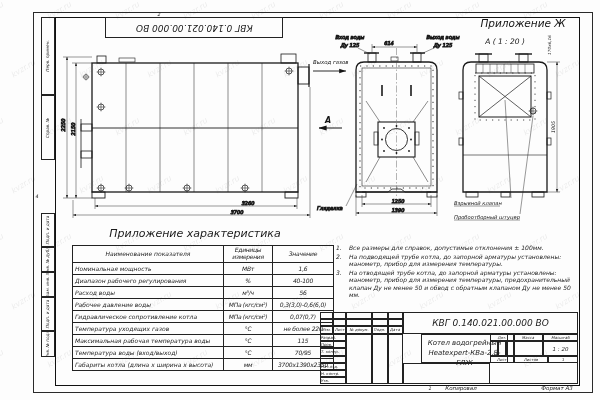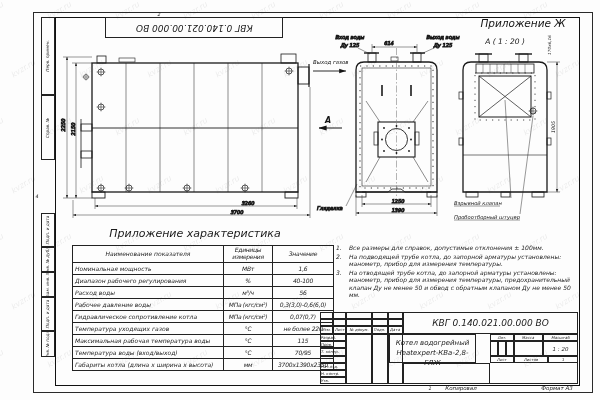--- a/index.html
+++ b/index.html
@@ -464,21 +464,21 @@
     </div>
   <div class="tb tinyL" style="left:320px;top:377px;width:26px;height:7px;">
       <div class="tb-txt" style="justify-content:flex-start;">
         <span>Утв.</span>
       </div>
     </div>
   <div class="tb" style="left:346px;top:334px;width:26px;height:50px;"></div>
   <div class="tb" style="left:372px;top:334px;width:16px;height:50px;"></div>
   <div class="tb" style="left:388px;top:334px;width:15px;height:50px;"></div>
 
-  <div class="tb" style="left:389px;top:334px;width:87px;height:29px;">
+  <div class="tb" style="left:421px;top:334px;width:87px;height:29px;">
     <div style="text-align:center;padding-top:4px;font:italic 7px 'DejaVu Sans',sans-serif;line-height:1.4;">
       <div>Котел водогрейный</div>
       <div>Heatexpert-КВа-2,8-ГЛЖ</div>
     </div>
   </div>
   <div class="tb" style="left:403px;top:363px;width:87px;height:21px;"></div>
 
   <div class="tb tiny" style="left:490px;top:334px;width:24px;height:7px;">
       <div class="tb-txt">
         <span>Лит.</span>

